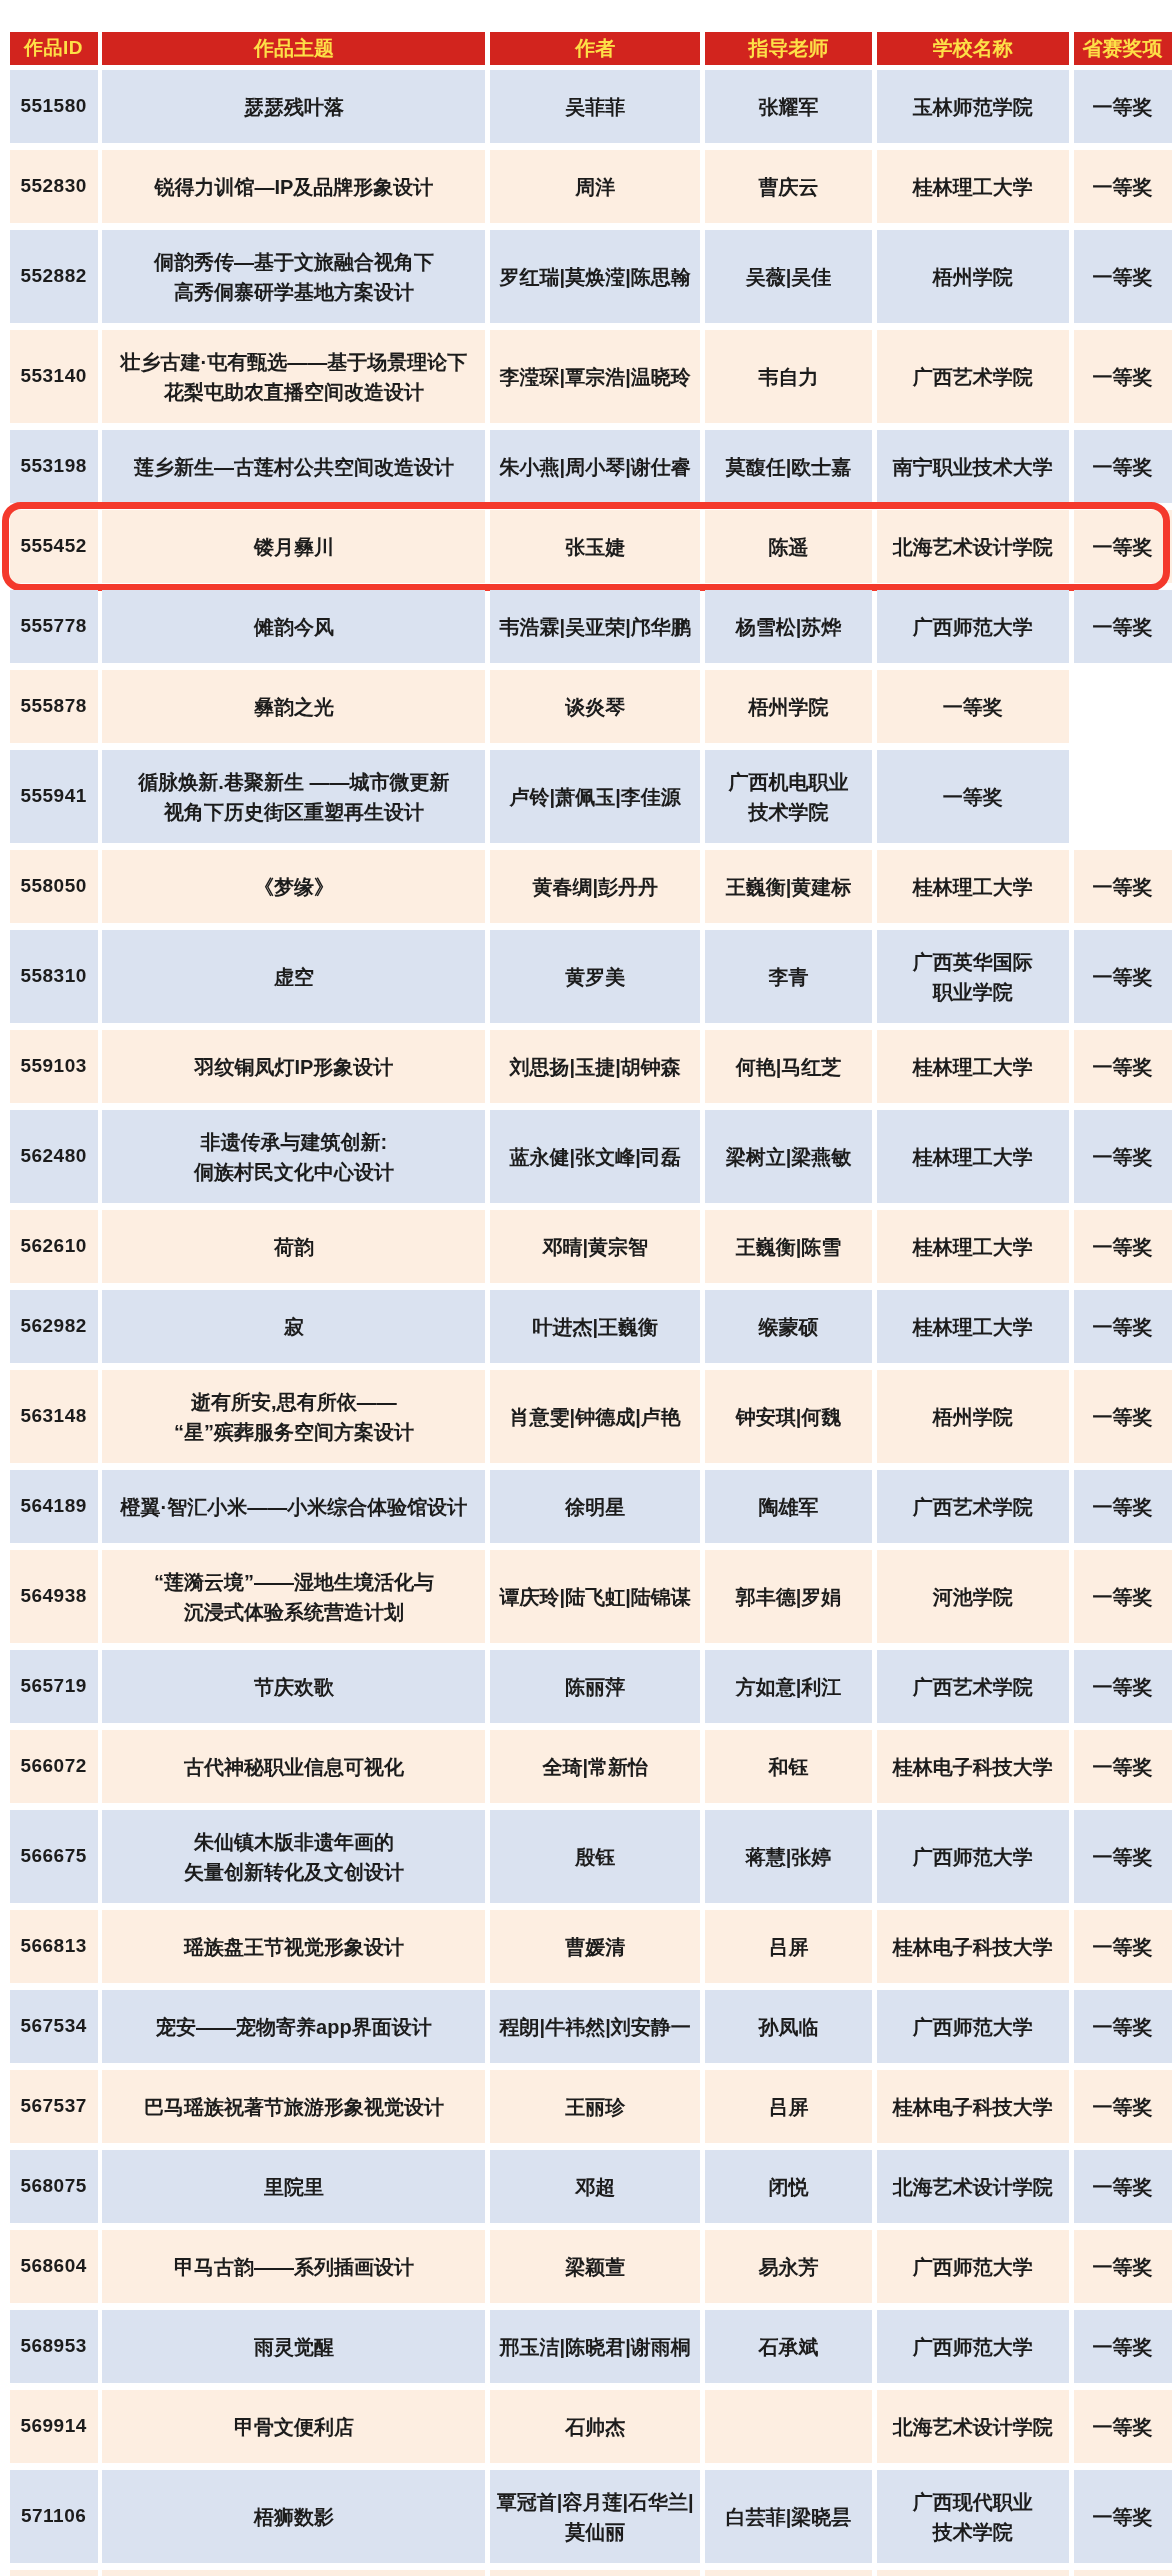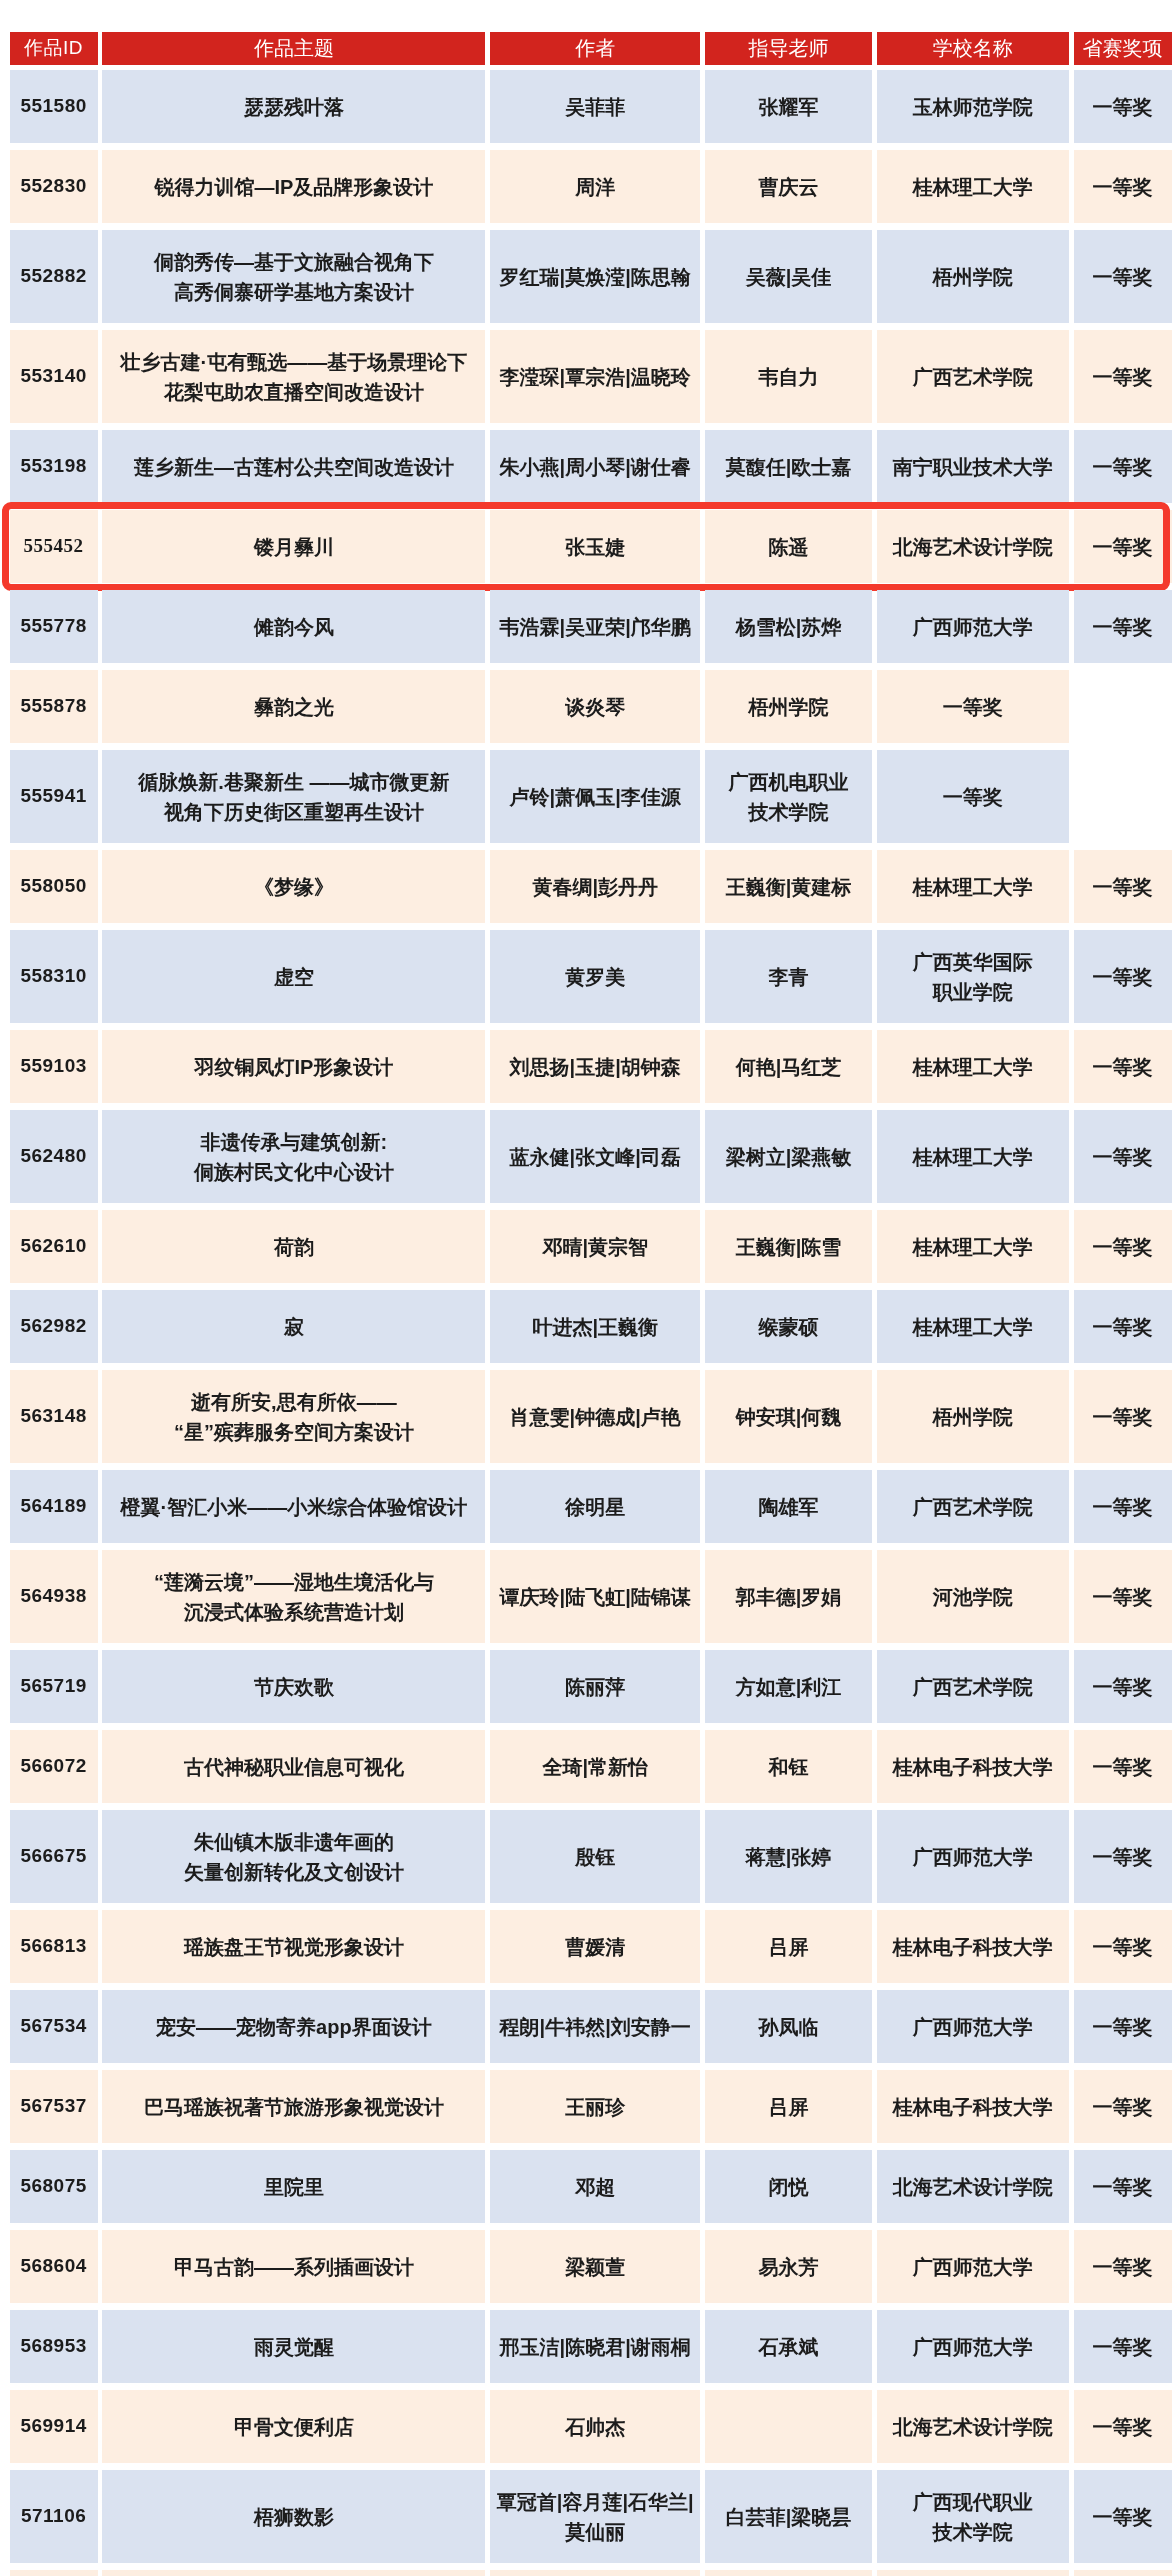--- a/index.html
+++ b/index.html
@@ -37,31 +37,30 @@
     justify-content:center;
     text-align:center;
     white-space:pre-line;
     font-size:20px;
     font-weight:600;
     line-height:1.5;
     padding:1.9px 3.8px;
   }
   .thead .cell{
     background:var(--header-bg);
-    color:#ffffff;
-    font-weight:400;
+    color:#fde047;
+    font-weight:700;
     margin-top:24px;
   }
   #rows .trow:nth-child(odd) .cell{background:var(--row-blue);}
   #rows .trow:nth-child(even) .cell{background:var(--row-peach);}
   #rows .trow.highlight{
     outline:7.6px solid var(--hl);
     outline-offset:1px;
-    border-radius:1px;
-    font-family:Liberation Serif, serif;
+    border-radius:11px;
   }
   .c-id{font-size:19px;letter-spacing:0.5px;}
 </style>
 </head>
 <body>
 
 <div class="table">
   <div class="trow thead">
     <div class="cell c-id">作品ID</div>
     <div class="cell c-theme">作品主题</div>

